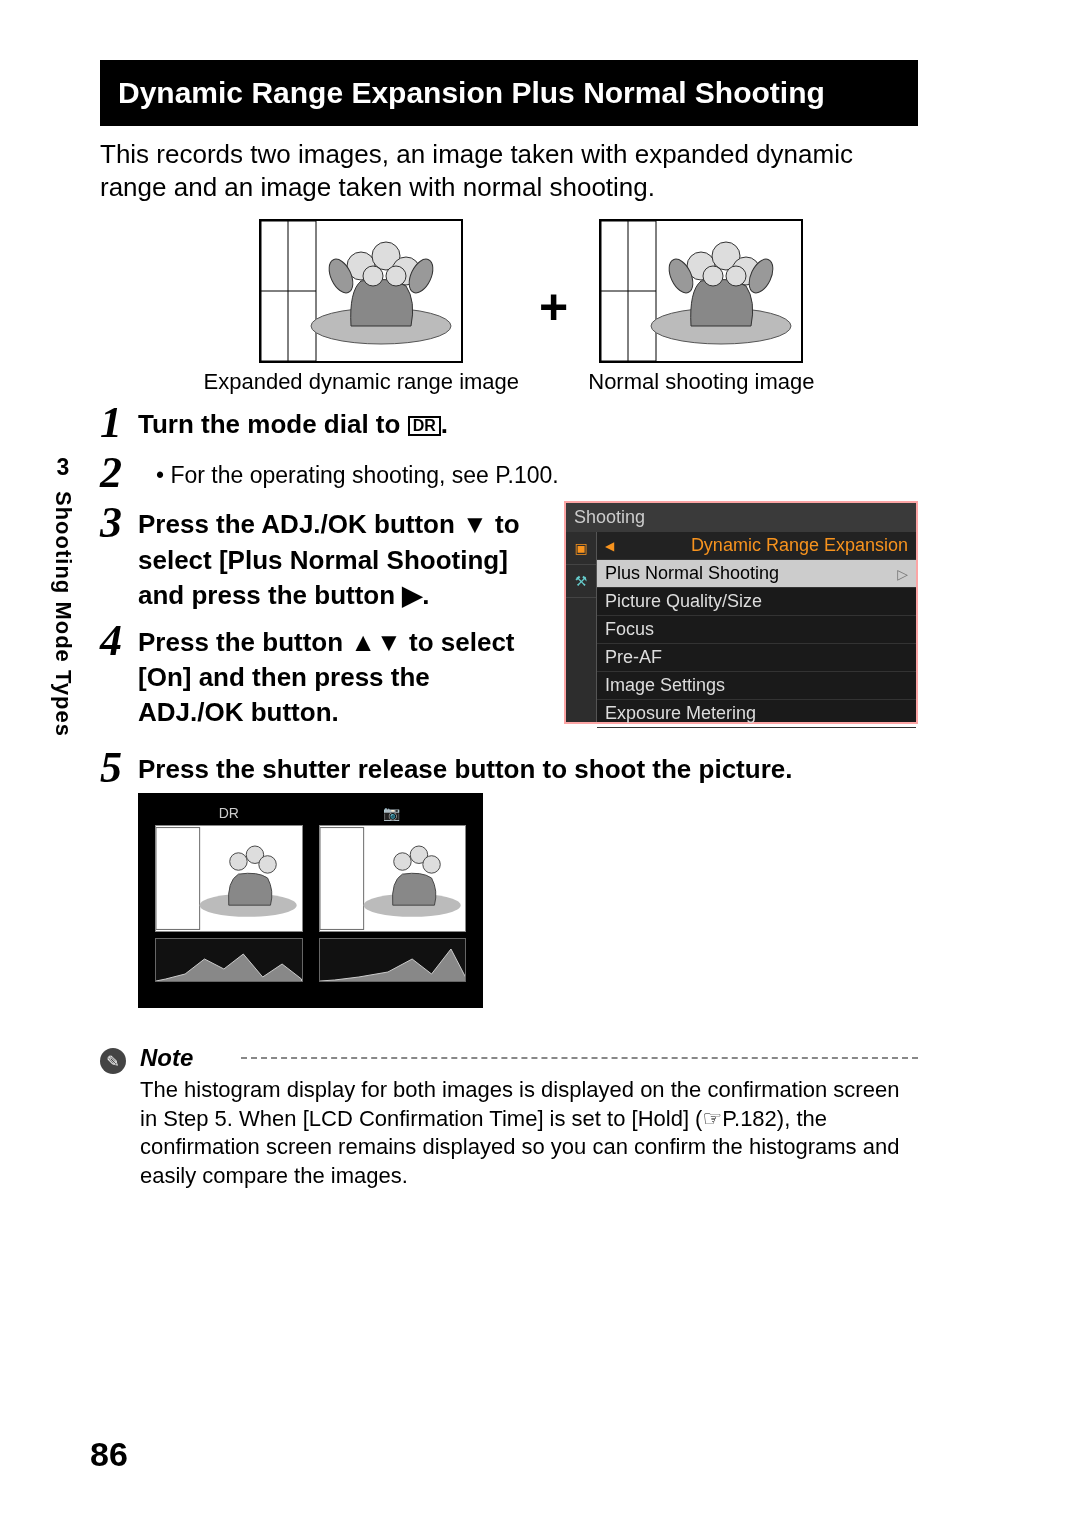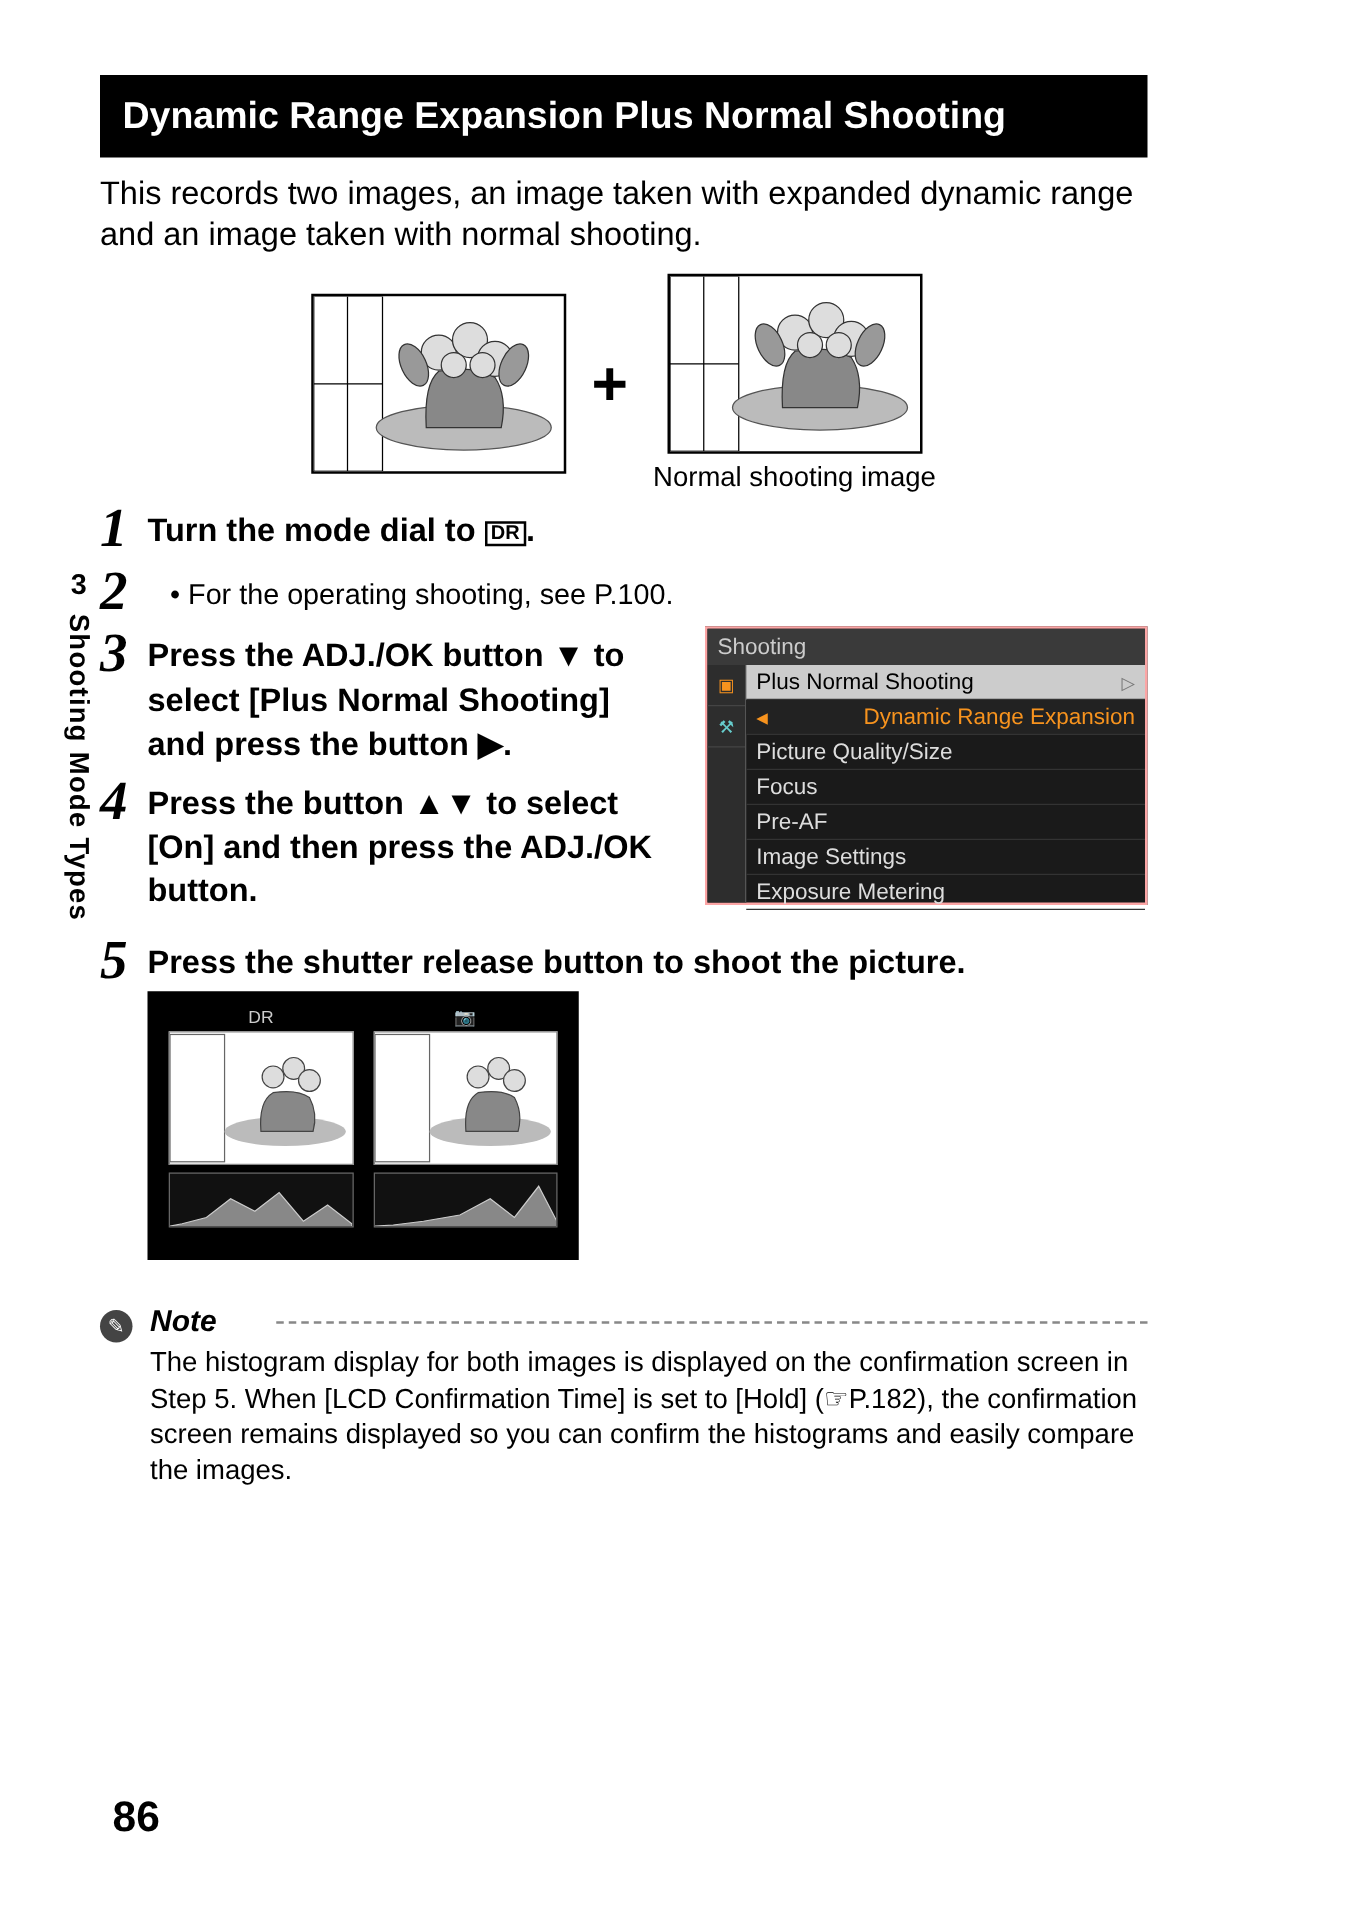--- a/index.html
+++ b/index.html
@@ -7,21 +7,21 @@
     padding: 0;
     background: #fff;
     font-family: Arial, Helvetica, sans-serif;
     color: #000;
   }
   .page {
     width: 1008px;
     height: 1526px;
     position: relative;
     box-sizing: border-box;
-    padding: 60px 90px 50px 80px;
+    padding: 60px 90px 50px 100px;
   }
   .section-heading {
     background: #000;
     color: #fff;
     font-weight: bold;
     font-size: 30px;
     padding: 14px 18px;
     line-height: 1.25;
   }
   .intro {
@@ -306,20 +306,21 @@
               <circle cx="145" cy="50" r="14"></circle>
             <circle cx="112" cy="55" r="10"></circle>
               <circle cx="135" cy="55" r="10"></circle>
           </g>
           <g stroke="#333" fill="#999">
             <ellipse cx="80" cy="55" rx="10" ry="18" transform="rotate(-25 80 55)"></ellipse>
             <ellipse cx="160" cy="55" rx="10" ry="18" transform="rotate(25 160 55)"></ellipse>
           </g>
         </svg>
       </div>
+      <div class="caption">Expanded dynamic range image</div>
     </div>
     <div class="plus">+</div>
     <div class="img-col">
       <div class="plant-box">
         <svg viewBox="0 0 200 140">
           <rect x="0" y="0" width="55" height="140" fill="#fff" stroke="#000"></rect>
           <line x1="27" y1="0" x2="27" y2="140" stroke="#000"></line>
           <line x1="0" y1="70" x2="55" y2="70" stroke="#000"></line>
           <ellipse cx="120" cy="105" rx="70" ry="18" fill="#bbb" stroke="#555"></ellipse>
           <path d="M90 105 Q88 70 100 60 Q130 55 145 65 Q155 80 150 105 Z" fill="#888" stroke="#333"></path>
@@ -380,25 +381,25 @@
       </div>
 
       <div class="menu-screenshot">
         <div class="menu-title-bar">Shooting</div>
         <div class="menu-body">
           <div class="menu-tabs">
             <div class="menu-tab cam">▣</div>
             <div class="menu-tab tool">⚒</div>
           </div>
           <div class="menu-list">
+            <div class="menu-row head">Dynamic Range Expansion</div>
             <div class="menu-row selected">
               <span>Plus Normal Shooting</span>
               <span class="tri-r">▷</span>
             </div>
-            <div class="menu-row head">Dynamic Range Expansion</div>
             <div class="menu-row">Picture Quality/Size</div>
             <div class="menu-row">Focus</div>
             <div class="menu-row">Pre-AF</div>
             <div class="menu-row">Image Settings</div>
             <div class="menu-row">Exposure Metering</div>
           </div>
         </div>
       </div>
     </div>
 

